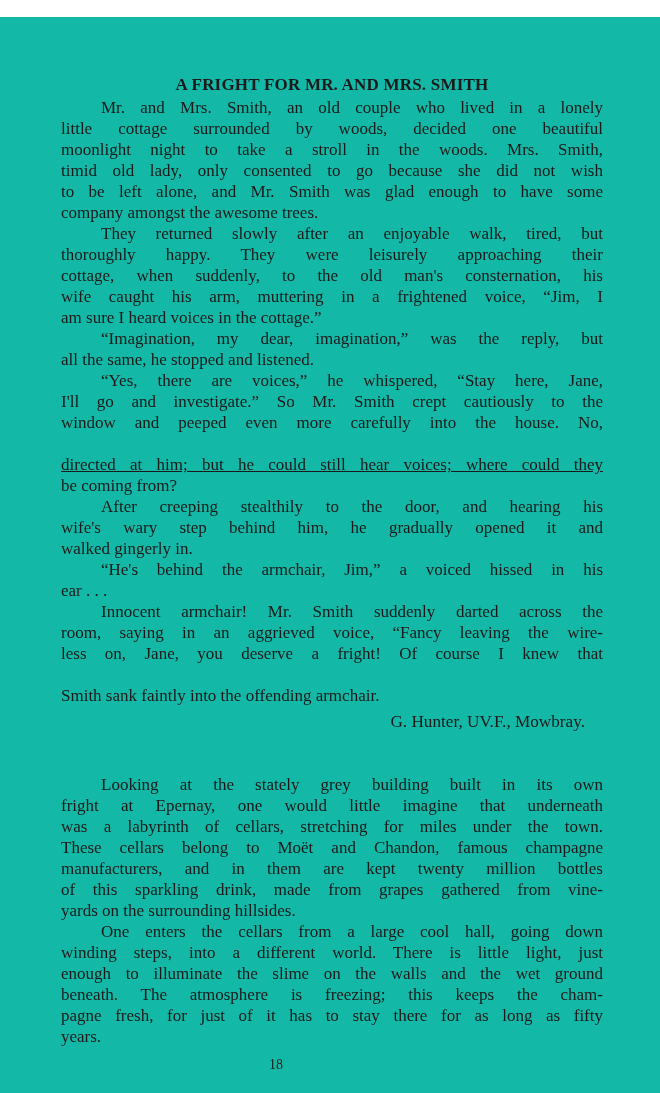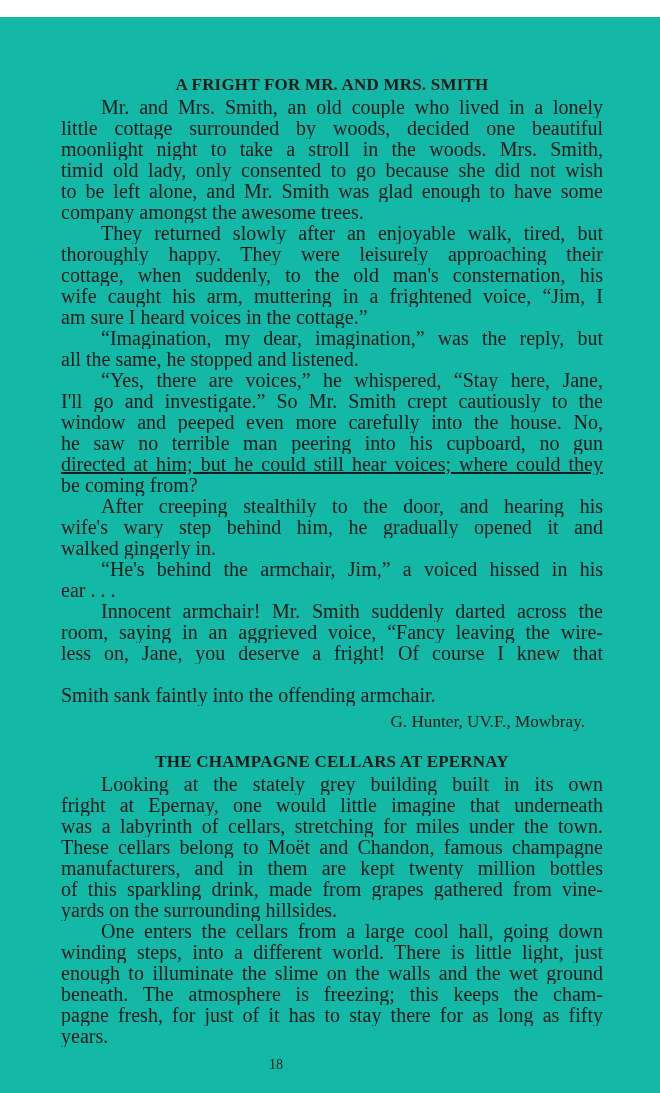--- a/index.html
+++ b/index.html
@@ -1,21 +1,21 @@
 <!DOCTYPE html>
 <html><head>
 <meta charset="utf-8">
 <style>
   html, body { margin:0; padding:0; background:#ffffff; }
   body { width:660px; height:1093px; position:relative; overflow:hidden;
          font-family:"Liberation Serif", "DejaVu Serif", serif; color:#1a1a1a; }
   .page { position:absolute; left:0; top:17px; width:660px; height:1093px; background:#14b8a6; }
   .title { position:absolute; left:61px; width:542px; text-align:center;
            font-weight:bold; font-size:17px; letter-spacing:0.2px; line-height:20px; }
-  .line { position:absolute; left:61px; width:542px; font-size:20px; line-height:21px;
+  .line { position:absolute; left:61px; width:542px; font-size:17px; line-height:21px;
           text-align:justify; text-align-last:justify; white-space:nowrap; height:21px; }
   .line.last { text-align-last:left; }
   .line.indent { left:101px; width:502px; }
   .sig { position:absolute; left:61px; width:524px; text-align:right; font-size:17.2px; line-height:21px; }
   .pagenum { position:absolute; left:0; width:552px; text-align:center; font-size:14px; top:1040px; }
 </style>
 </head>
 <body>
 
 <div class="page">
@@ -34,39 +34,37 @@
   <div class="line" style="top: 248px; white-space: normal; overflow: hidden;">cottage, when suddenly, to the old man's consternation, his</div>
   <div class="line" style="top: 269px; white-space: normal; overflow: hidden;">wife caught his arm, muttering in a frightened voice, “Jim, I</div>
   <div class="line last" style="top: 290px; white-space: normal; overflow: hidden;">am sure I heard voices in the cottage.”</div>
 
   <div class="line indent" style="top: 311px; white-space: normal; overflow: hidden;">“Imagination, my dear, imagination,” was the reply, but</div>
   <div class="line last" style="top: 332px; white-space: normal; overflow: hidden;">all the same, he stopped and listened.</div>
 
   <div class="line indent" style="top: 353px; white-space: normal; overflow: hidden;">“Yes, there are voices,” he whispered, “Stay here, Jane,</div>
   <div class="line" style="top: 374px; white-space: normal; overflow: hidden;">I'll go and investigate.” So Mr. Smith crept cautiously to the</div>
   <div class="line" style="top: 395px; white-space: normal; overflow: hidden;">window and peeped even more carefully into the house. No,</div>
-  <div class="line" style="top: 416px; white-space: normal; overflow: hidden;">he saw no terrible man peering into his cupboard, no gun</div>
   <div class="line" style="top: 437px; white-space: normal; overflow: hidden; text-decoration: underline;">directed at him; but he could still hear voices; where could they</div>
   <div class="line last" style="top: 458px; white-space: normal; overflow: hidden;">be coming from?</div>
 
   <div class="line indent" style="top: 479px; white-space: normal; overflow: hidden;">After creeping stealthily to the door, and hearing his</div>
   <div class="line" style="top: 500px; white-space: normal; overflow: hidden;">wife's wary step behind him, he gradually opened it and</div>
   <div class="line last" style="top: 521px; white-space: normal; overflow: hidden;">walked gingerly in.</div>
 
   <div class="line indent" style="top: 542px; white-space: normal; overflow: hidden;">“He's behind the armchair, Jim,” a voiced hissed in his</div>
   <div class="line last" style="top: 563px; white-space: normal; overflow: hidden;">ear . . .</div>
 
   <div class="line indent" style="top: 584px; white-space: normal; overflow: hidden;">Innocent armchair! Mr. Smith suddenly darted across the</div>
   <div class="line" style="top: 605px; white-space: normal; overflow: hidden;">room, saying in an aggrieved voice, “Fancy leaving the wire-</div>
   <div class="line" style="top: 626px; white-space: normal; overflow: hidden;">less on, Jane, you deserve a fright! Of course I knew that</div>
   <div class="line last" style="top: 668px; white-space: normal; overflow: hidden;">Smith sank faintly into the offending armchair.</div>
 
   <div class="sig" style="top:694px">G. Hunter, UV.F., Mowbray.</div>
 
-  <div class="title" style="top:735px">THE CHAMPAGNE CELLARS AT EPERNAY</div>
 
   <div class="line indent" style="top: 757px; white-space: normal; overflow: hidden;">Looking at the stately grey building built in its own</div>
   <div class="line" style="top: 778px; white-space: normal; overflow: hidden;">fright at Epernay, one would little imagine that underneath</div>
   <div class="line" style="top: 799px; white-space: normal; overflow: hidden;">was a labyrinth of cellars, stretching for miles under the town.</div>
   <div class="line" style="top: 820px; white-space: normal; overflow: hidden;">These cellars belong to Moët and Chandon, famous champagne</div>
   <div class="line" style="top: 841px; white-space: normal; overflow: hidden;">manufacturers, and in them are kept twenty million bottles</div>
   <div class="line" style="top: 862px; white-space: normal; overflow: hidden;">of this sparkling drink, made from grapes gathered from vine-</div>
   <div class="line last" style="top: 883px; white-space: normal; overflow: hidden;">yards on the surrounding hillsides.</div>
 
   <div class="line indent" style="top: 904px; white-space: normal; overflow: hidden;">One enters the cellars from a large cool hall, going down</div>

